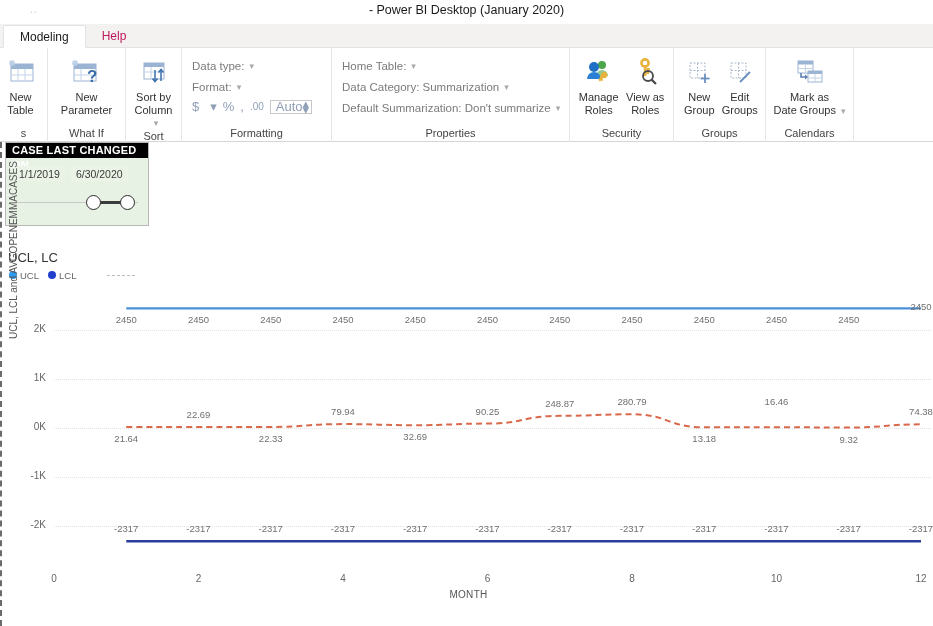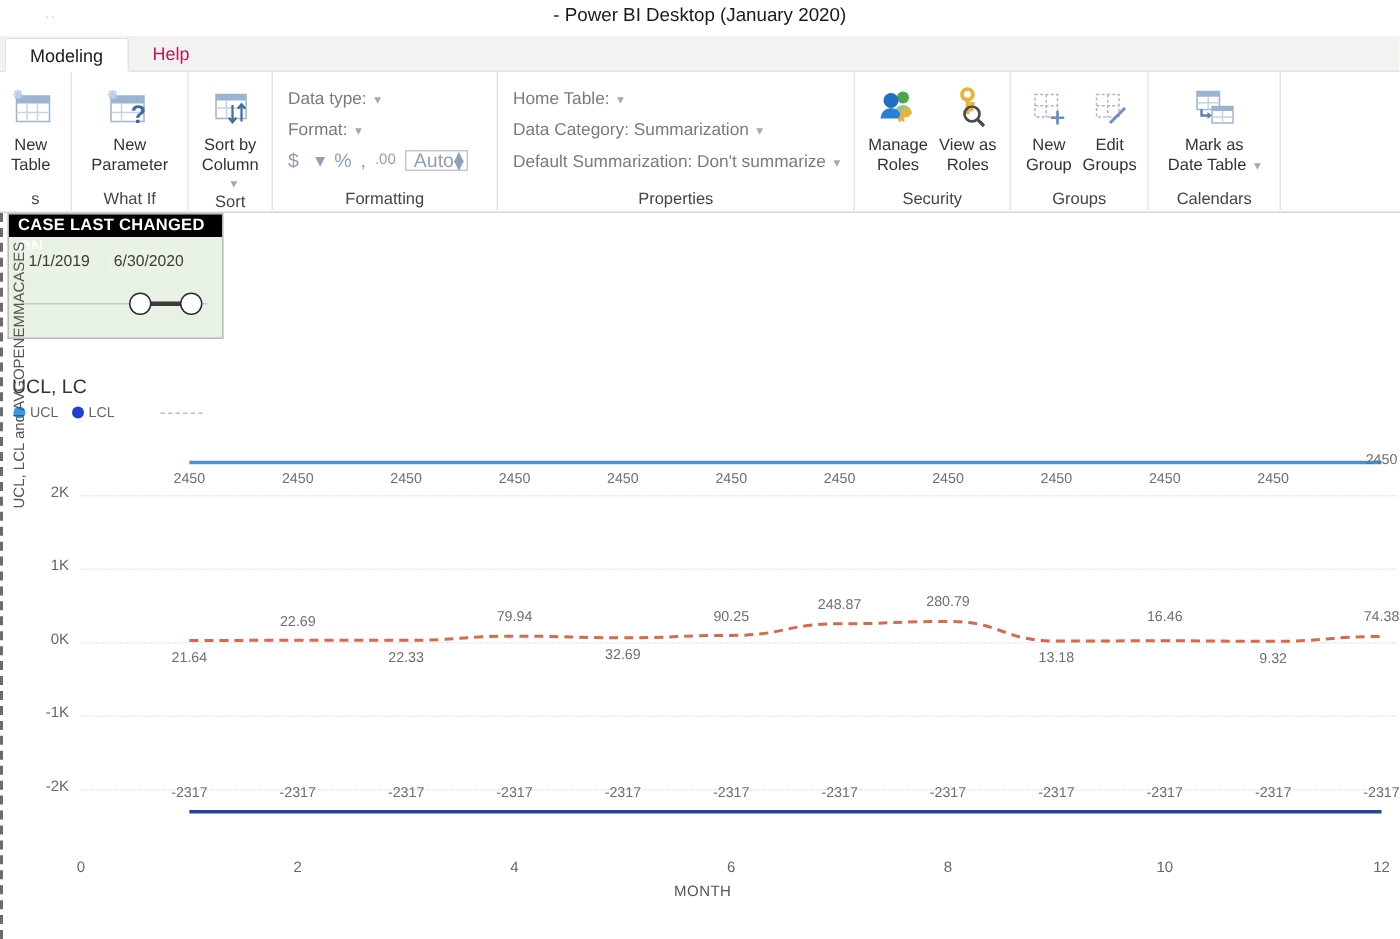--- a/index.html
+++ b/index.html
@@ -426,21 +426,21 @@
             <rect x="14" y="14" width="14" height="3" fill="#9bb4d4"></rect>
             <line x1="21" y1="17" x2="21" y2="25" stroke="#c3d4e8"></line>
             <line x1="14" y1="21" x2="28" y2="21" stroke="#c3d4e8"></line>
             <path d="M7 16 v4 h5" fill="none" stroke="#5b7fae" stroke-width="1.6"></path>
             <polygon points="11,17.6 14,20 11,22.4" fill="#5b7fae"></polygon>
           </svg>
         </div>
         <div class="lbl">
           <div>Mark as</div>
           <div>
-            <span>Date Table</span><span class="caret">▾</span>
+            <span>Date Groups</span><span class="caret">▾</span>
           </div>
         </div>
       </div>
     </div>
     <div class="rgroup-label">Calendars</div>
   </div>
 
 </div>
 
 <div class="canvas">
@@ -511,21 +511,21 @@
           <div class="dlabel" style="left: 915px; top: 14.3269px;">2450</div>
           <div class="dlabel" style="left: 120.25px; top: 145.943px;">21.64</div>
           <div class="dlabel" style="left: 192.5px; top: 121.892px;">22.69</div>
           <div class="dlabel" style="left: 264.75px; top: 145.909px;">22.33</div>
           <div class="dlabel" style="left: 337px; top: 119.095px;">79.94</div>
           <div class="dlabel" style="left: 409.25px; top: 144.203px;">32.69</div>
           <div class="dlabel" style="left: 481.5px; top: 118.592px;">90.25</div>
           <div class="dlabel" style="left: 553.75px; top: 110.844px;">248.87</div>
           <div class="dlabel" style="left: 626px; top: 109.284px;">280.79</div>
           <div class="dlabel" style="left: 698.25px; top: 146.356px;">13.18</div>
-          <div class="dlabel" style="left: 770.5px; top: 119px;">16.46</div>
+          <div class="dlabel" style="left: 770.5px; top: 109px;">16.46</div>
           <div class="dlabel" style="left: 842.75px; top: 146.545px;">9.32</div>
           <div class="dlabel" style="left: 915px; top: 119.367px;">74.38</div>
           <div class="dlabel" style="left: 120.25px; top: 236.177px;">-2317</div>
           <div class="dlabel" style="left: 192.5px; top: 236.177px;">-2317</div>
           <div class="dlabel" style="left: 264.75px; top: 236.177px;">-2317</div>
           <div class="dlabel" style="left: 337px; top: 236.177px;">-2317</div>
           <div class="dlabel" style="left: 409.25px; top: 236.177px;">-2317</div>
           <div class="dlabel" style="left: 481.5px; top: 236.177px;">-2317</div>
           <div class="dlabel" style="left: 553.75px; top: 236.177px;">-2317</div>
           <div class="dlabel" style="left: 626px; top: 236.177px;">-2317</div>

